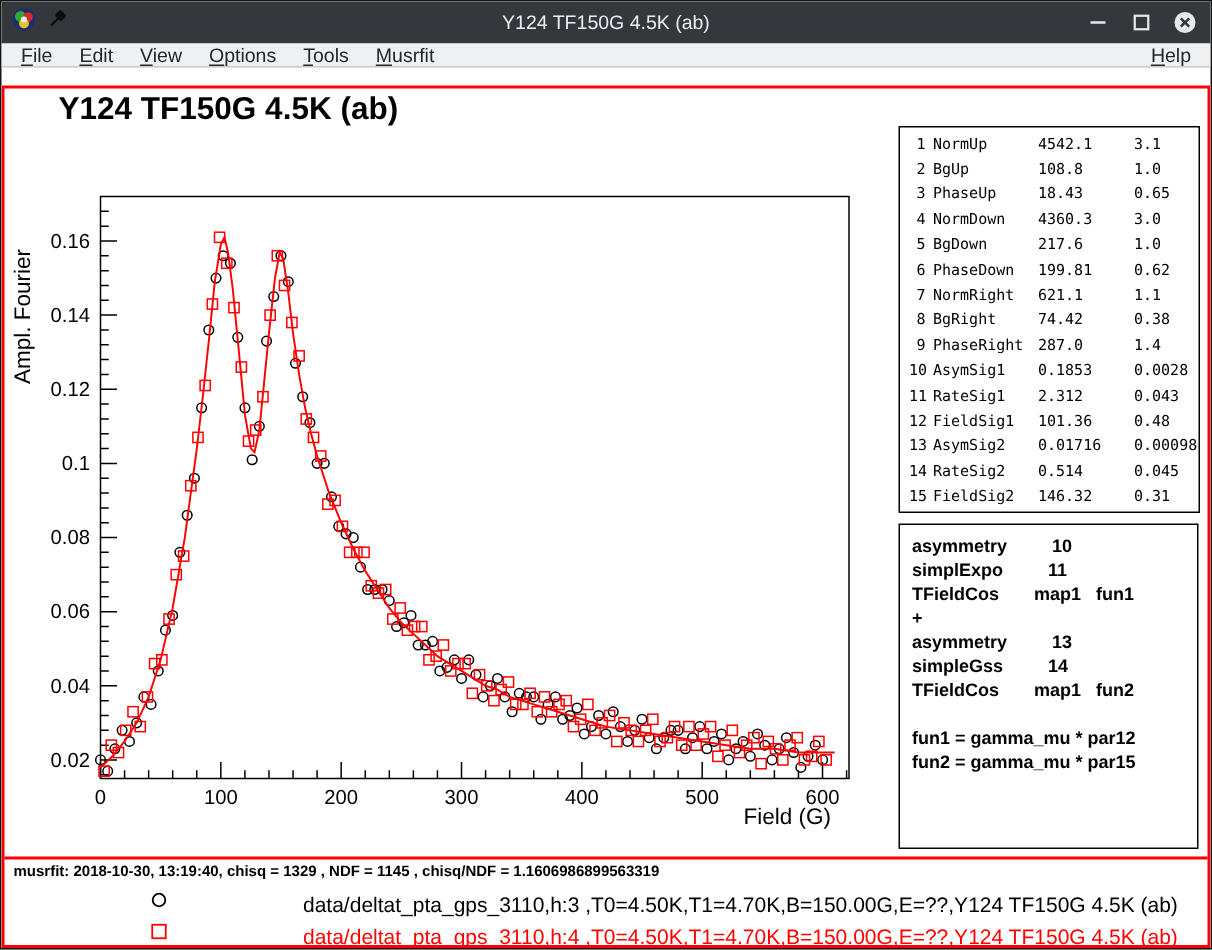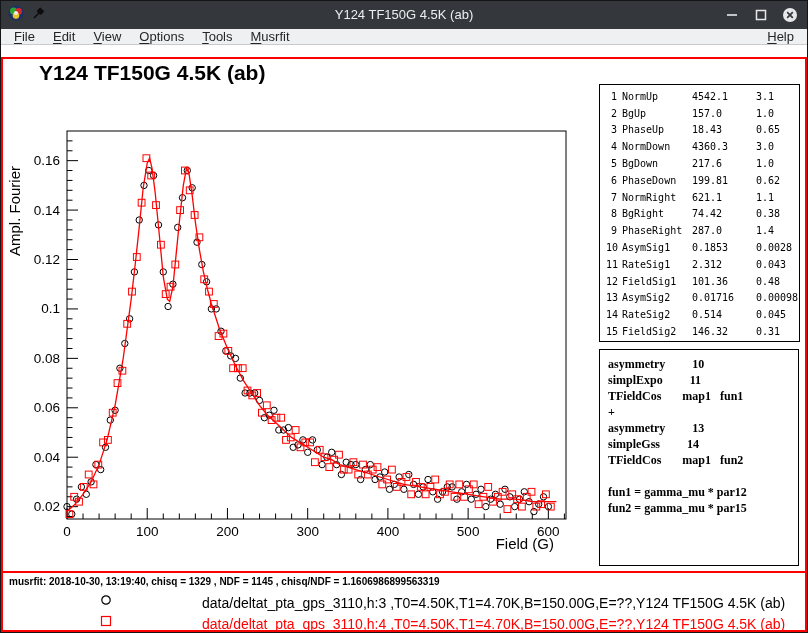--- a/index.html
+++ b/index.html
@@ -17,21 +17,21 @@
   #menu-help{margin-left:auto;}
   
   .canvas{position:absolute;left:0;top:56px;right:0;bottom:0;background:#fff;border:2px solid #ff0000;box-sizing:border-box;}
   .plot-title{position:absolute;left:36px;top:2px;font-size:21px;font-weight:bold;color:#000;white-space:nowrap;}
   #chart{position:absolute;left:0;top:28px;width:600px;height:478px;font-family:"Liberation Sans",sans-serif;}
   
   .param-box{position:absolute;left:596px;top:25px;width:201px;height:258px;border:1px solid #000;box-sizing:border-box;font-family:"DejaVu Sans Mono",monospace;font-size:10px;color:#000;padding:3px 0 0 6px;}
   .param-row{display:grid;grid-template-columns:16px 70px 64px 1fr;height:16.8px;align-items:center;}
   .p-num{text-align:right;padding-right:5px;}
   
-  .theory-box{position:absolute;left:596px;top:290px;width:200px;height:217px;border:1px solid #000;box-sizing:border-box;font-family:Liberation Serif, serif;font-size:12px;font-weight:bold;line-height:16px;color:#000;padding:6px 0 0 8px;white-space:pre;}
+  .theory-box{position:absolute;left:596px;top:290px;width:200px;height:217px;border:1px solid #000;box-sizing:border-box;font-family:Liberation Sans, sans-serif;font-size:12px;font-weight:bold;line-height:16px;color:#000;padding:6px 0 0 8px;white-space:pre;}
   
   .footer-sep{position:absolute;left:0;right:0;top:512px;height:2px;background:#ff0000;}
   .stats-line{position:absolute;left:6px;top:517px;font-size:10px;font-weight:bold;color:#000;white-space:nowrap;}
   .legend-row{position:absolute;left:0;right:0;height:15px;}
   .legend-marker{position:absolute;left:96px;top:0;}
   .legend-text{position:absolute;left:199px;top:2px;font-size:14px;font-weight:normal;white-space:nowrap;}
 </style>
 </head>
 <body>
 
@@ -398,21 +398,21 @@
     <div class="param-box" id="param-box">
         <div class="param-row">
           <div class="p-num">1</div>
           <div class="p-name">NormUp</div>
           <div class="p-val">4542.1</div>
           <div class="p-err">3.1</div>
         </div>
         <div class="param-row">
           <div class="p-num">2</div>
           <div class="p-name">BgUp</div>
-          <div class="p-val">157.0</div>
+          <div class="p-val">108.8</div>
           <div class="p-err">1.0</div>
         </div>
         <div class="param-row">
           <div class="p-num">3</div>
           <div class="p-name">PhaseUp</div>
           <div class="p-val">18.43</div>
           <div class="p-err">0.65</div>
         </div>
         <div class="param-row">
           <div class="p-num">4</div>

